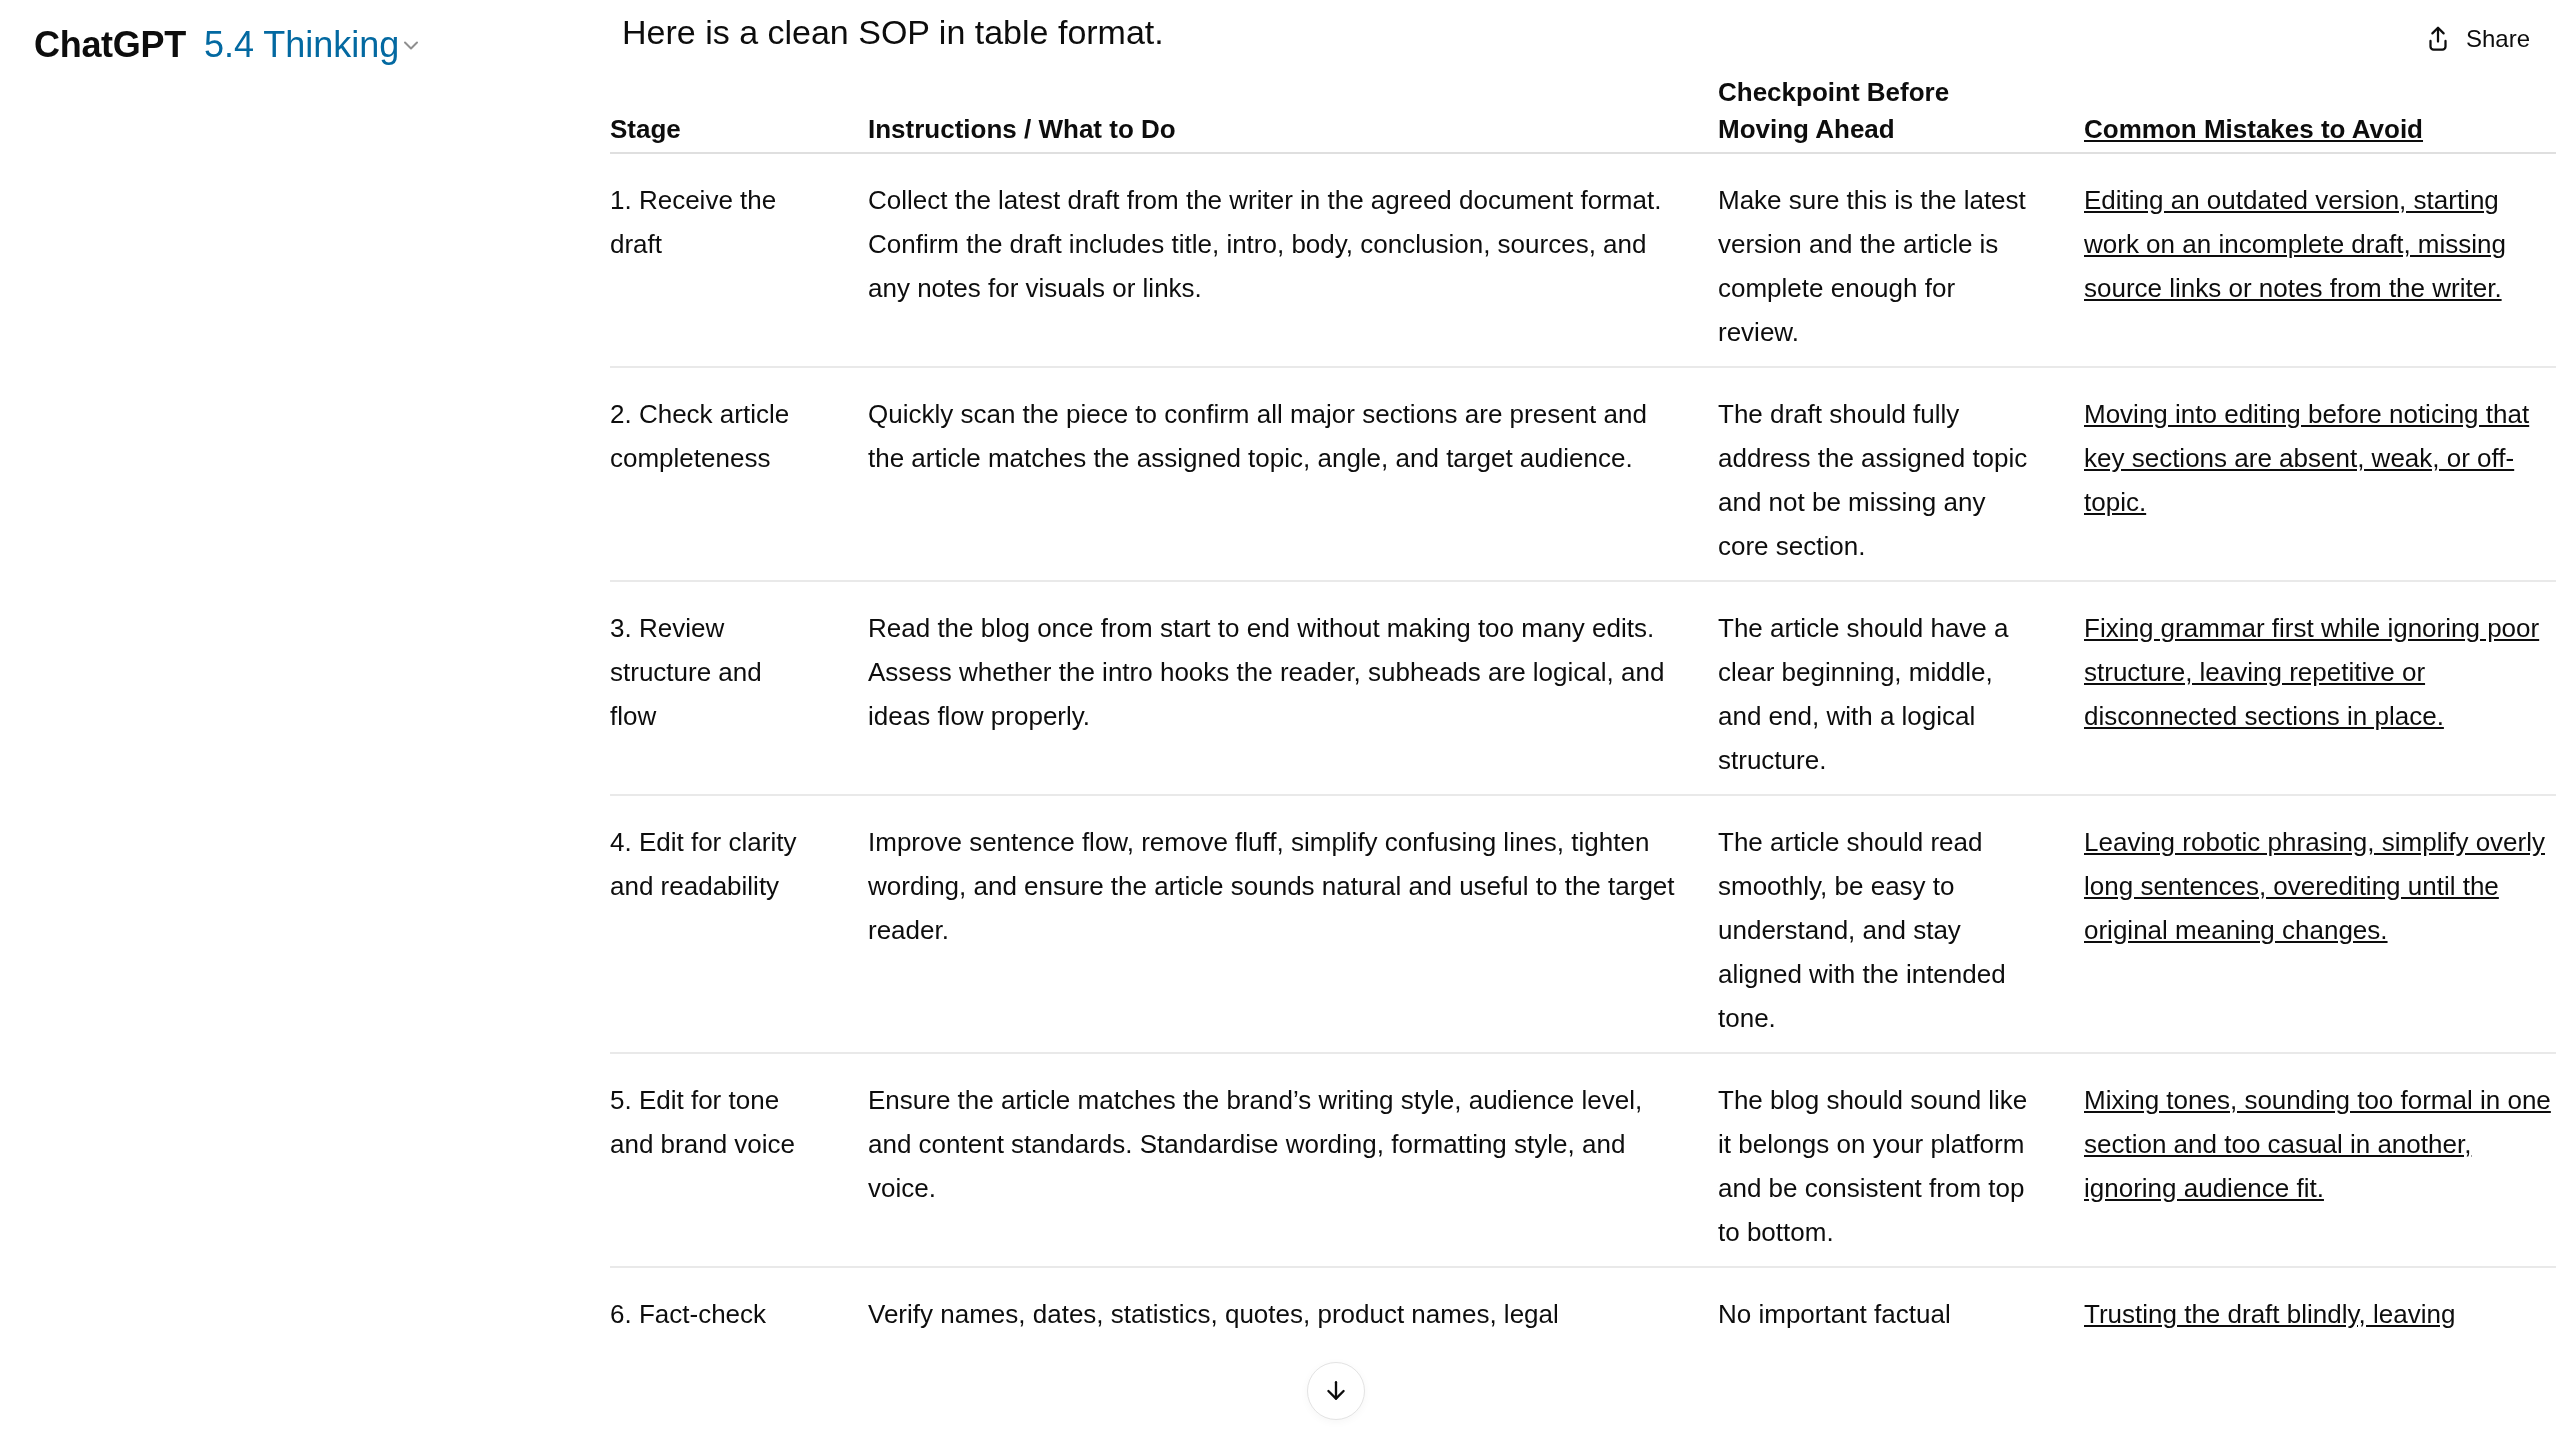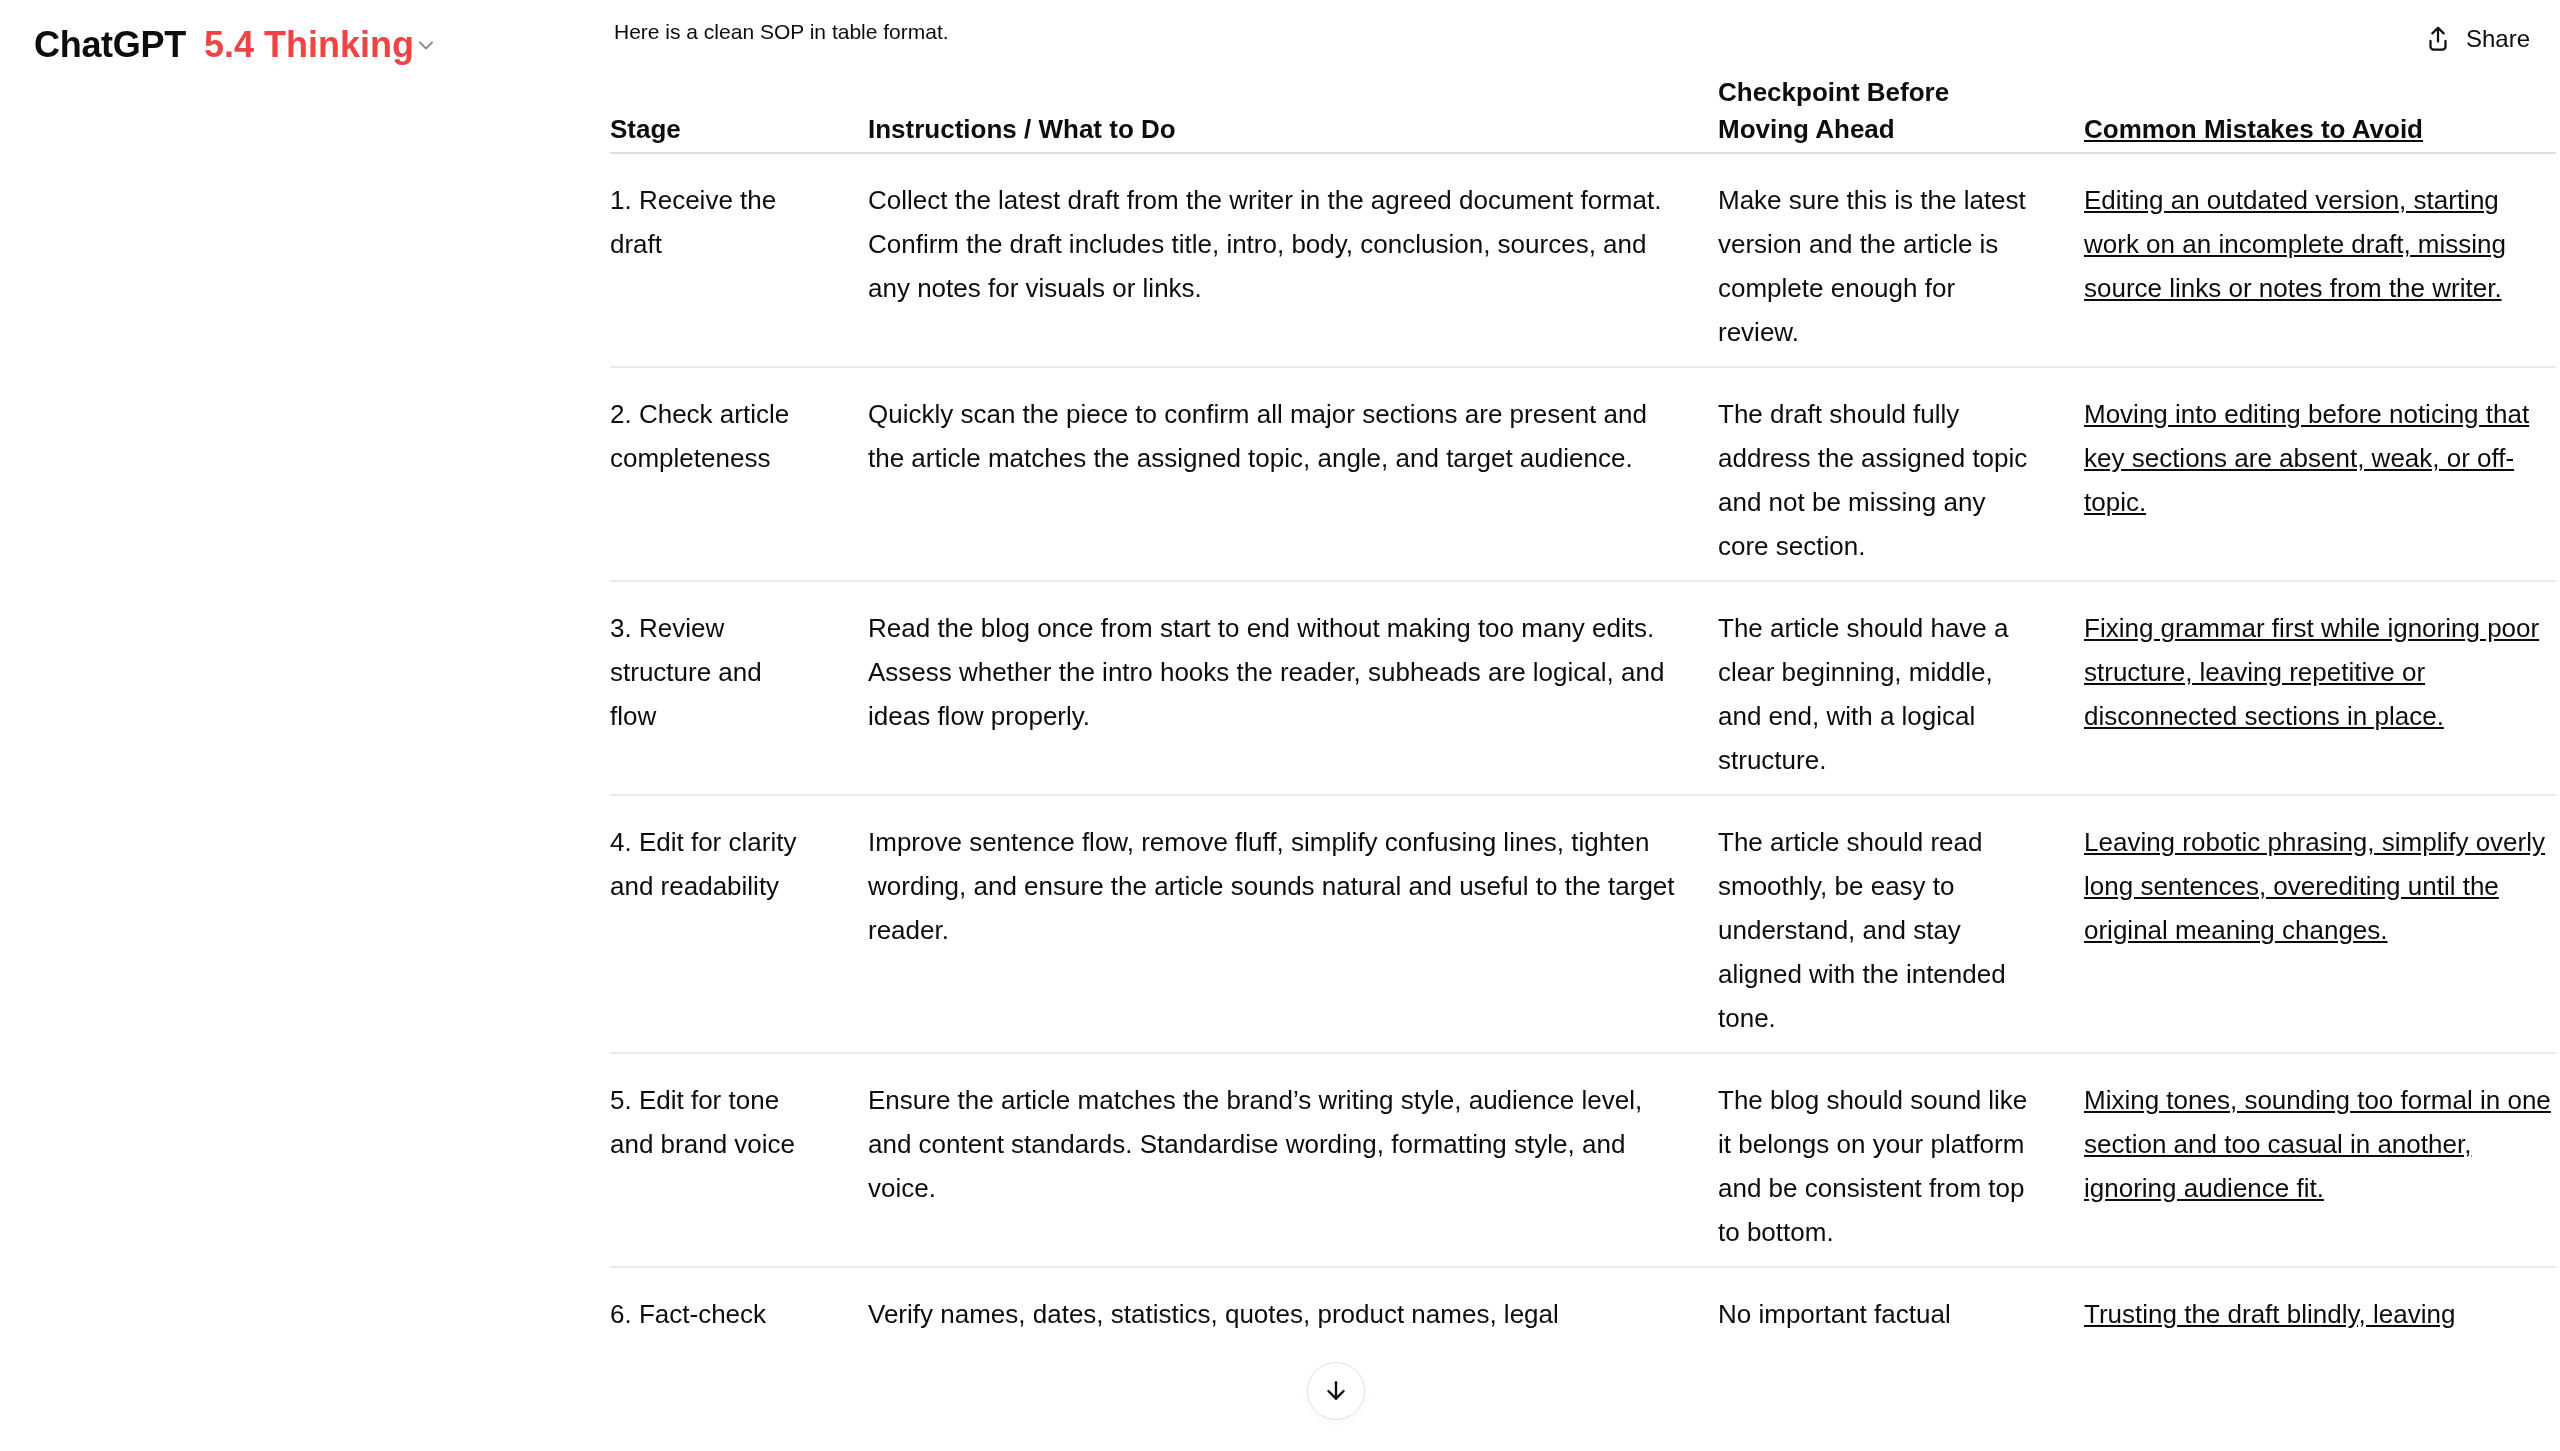--- a/index.html
+++ b/index.html
@@ -20,25 +20,24 @@
     align-items: center;
     gap: 12px;
     font-size: 36px;
     z-index: 10;
   }
   .app-name { font-weight: 700; letter-spacing: -0.3px; }
   .model-selector {
     display: flex;
     align-items: center;
     gap: 0;
-    color: #ef4444;
+    color: #0369a1;
     cursor: pointer;
     border-radius: 10px;
     padding: 4px 6px;
-    font-weight: bold;
   }
   .share-button {
     position: absolute;
     right: 14px;
     top: 14px;
     display: flex;
     align-items: center;
     gap: 13px;
     font-size: 24px;
     font-weight: 500;
@@ -47,23 +46,23 @@
     cursor: pointer;
     z-index: 10;
   }
   .content {
     position: absolute;
     left: 610px;
     top: 0;
     width: 1946px;
   }
   .intro {
-    font-size: 21px;
+    font-size: 34px;
     line-height: 36px;
-    margin: 14px 0 0 4px;
+    margin: 14px 0 0 12px;
   }
   .page-title {
     font-size: 33px;
     line-height: 44px;
     font-weight: 700;
     margin: 46px 0 0 0;
     letter-spacing: -0.2px;
   }
   table.sop-table {
     border-collapse: collapse;

